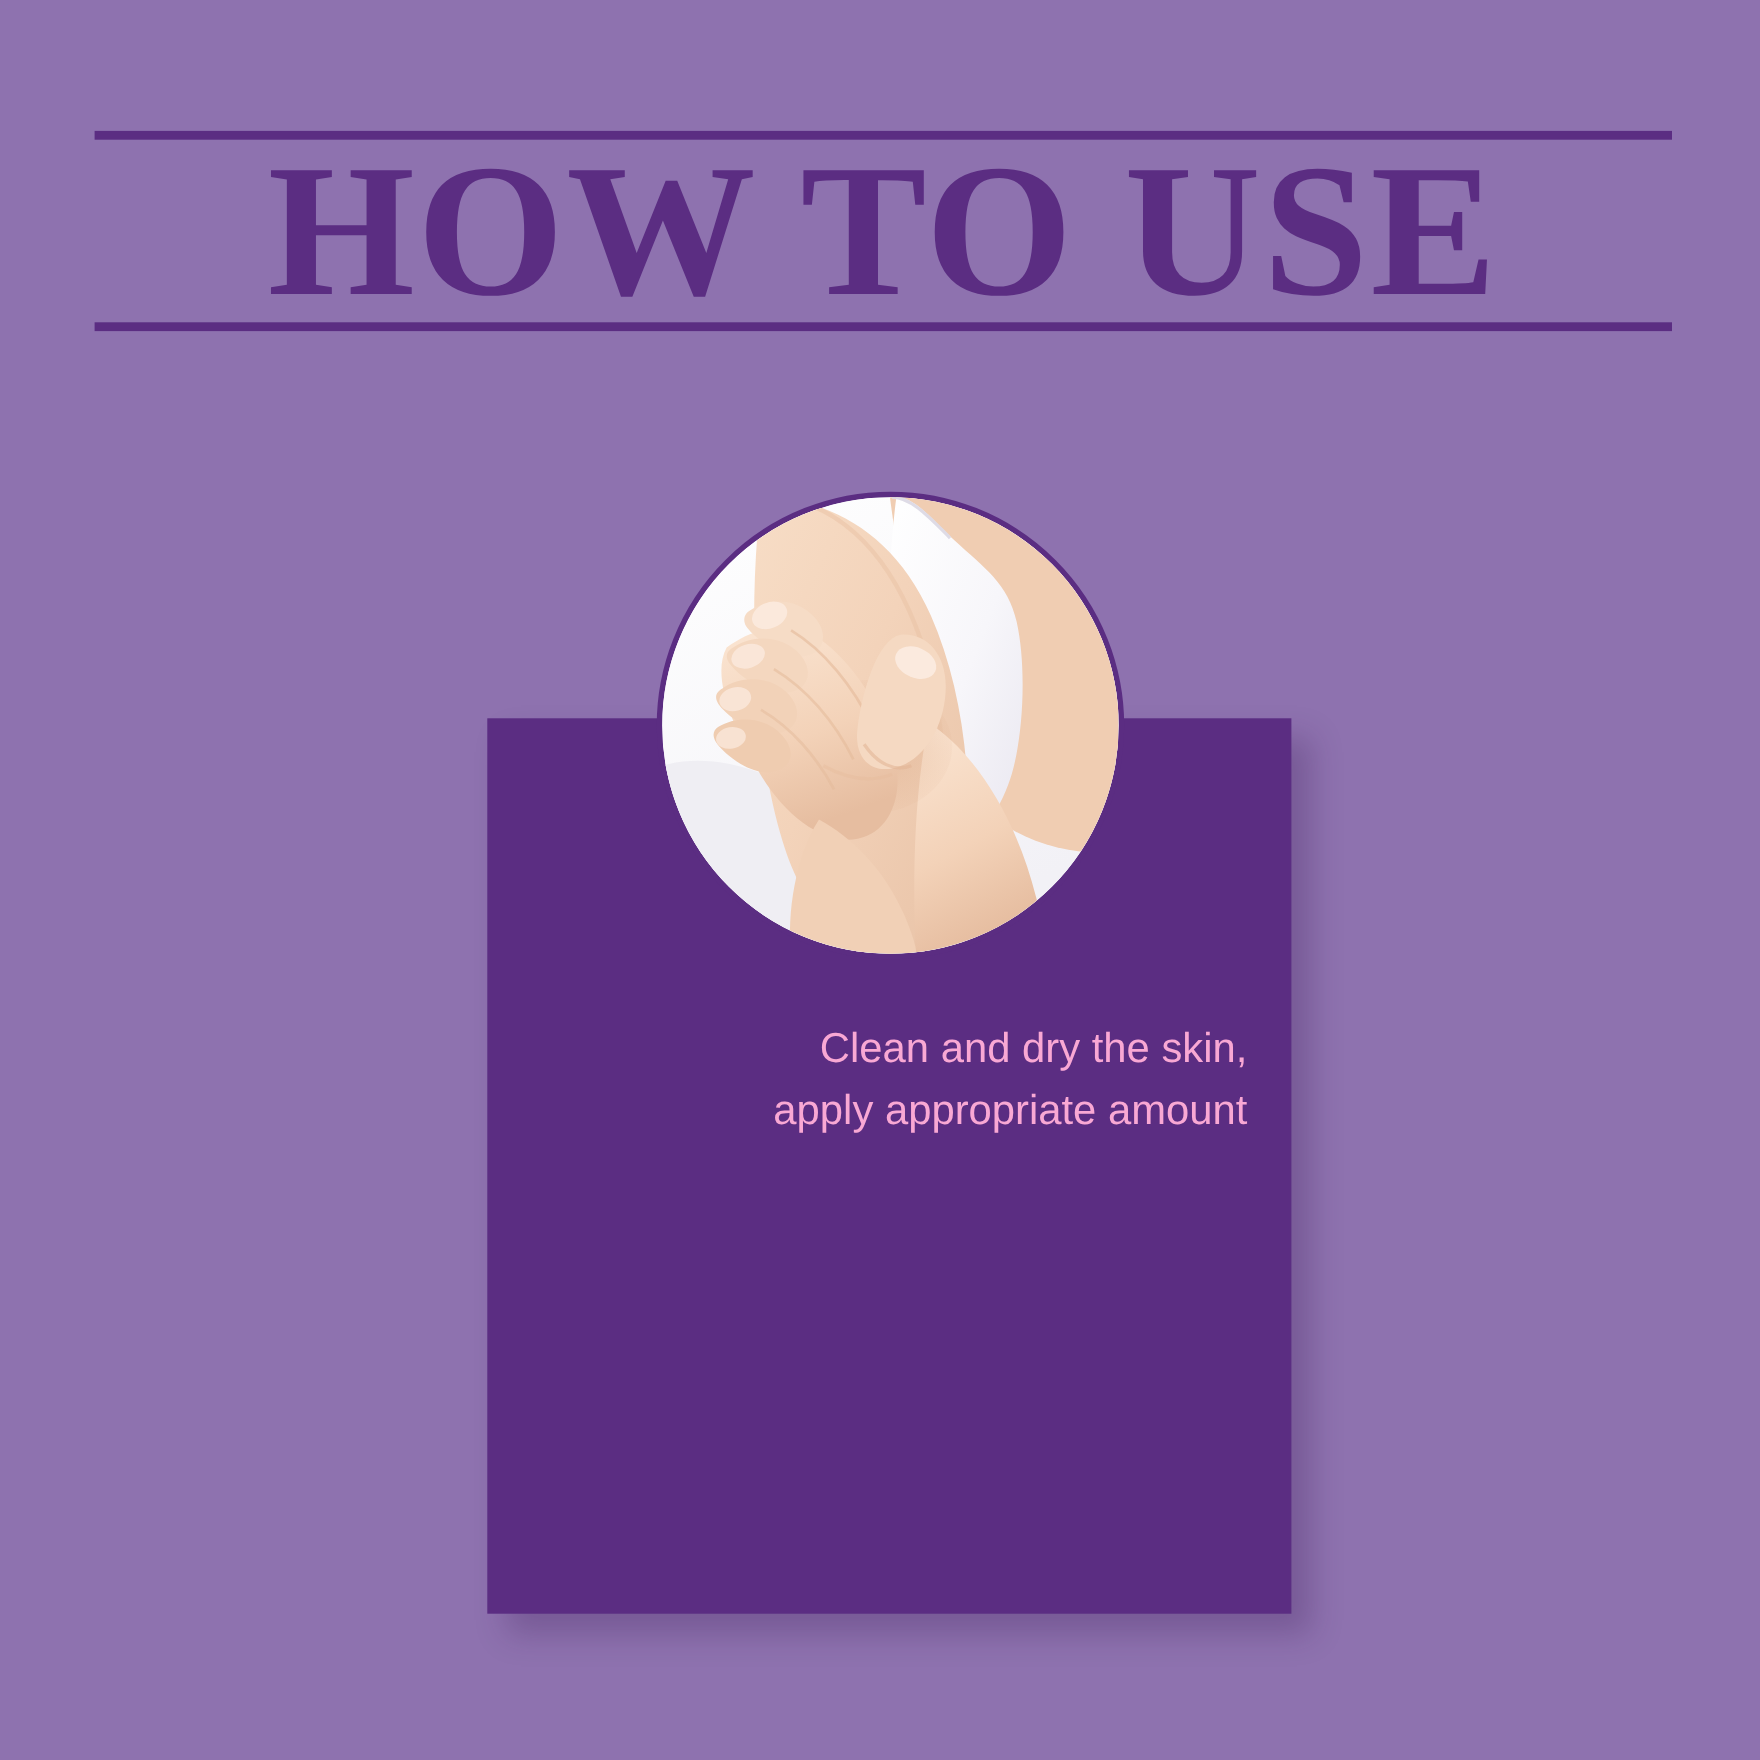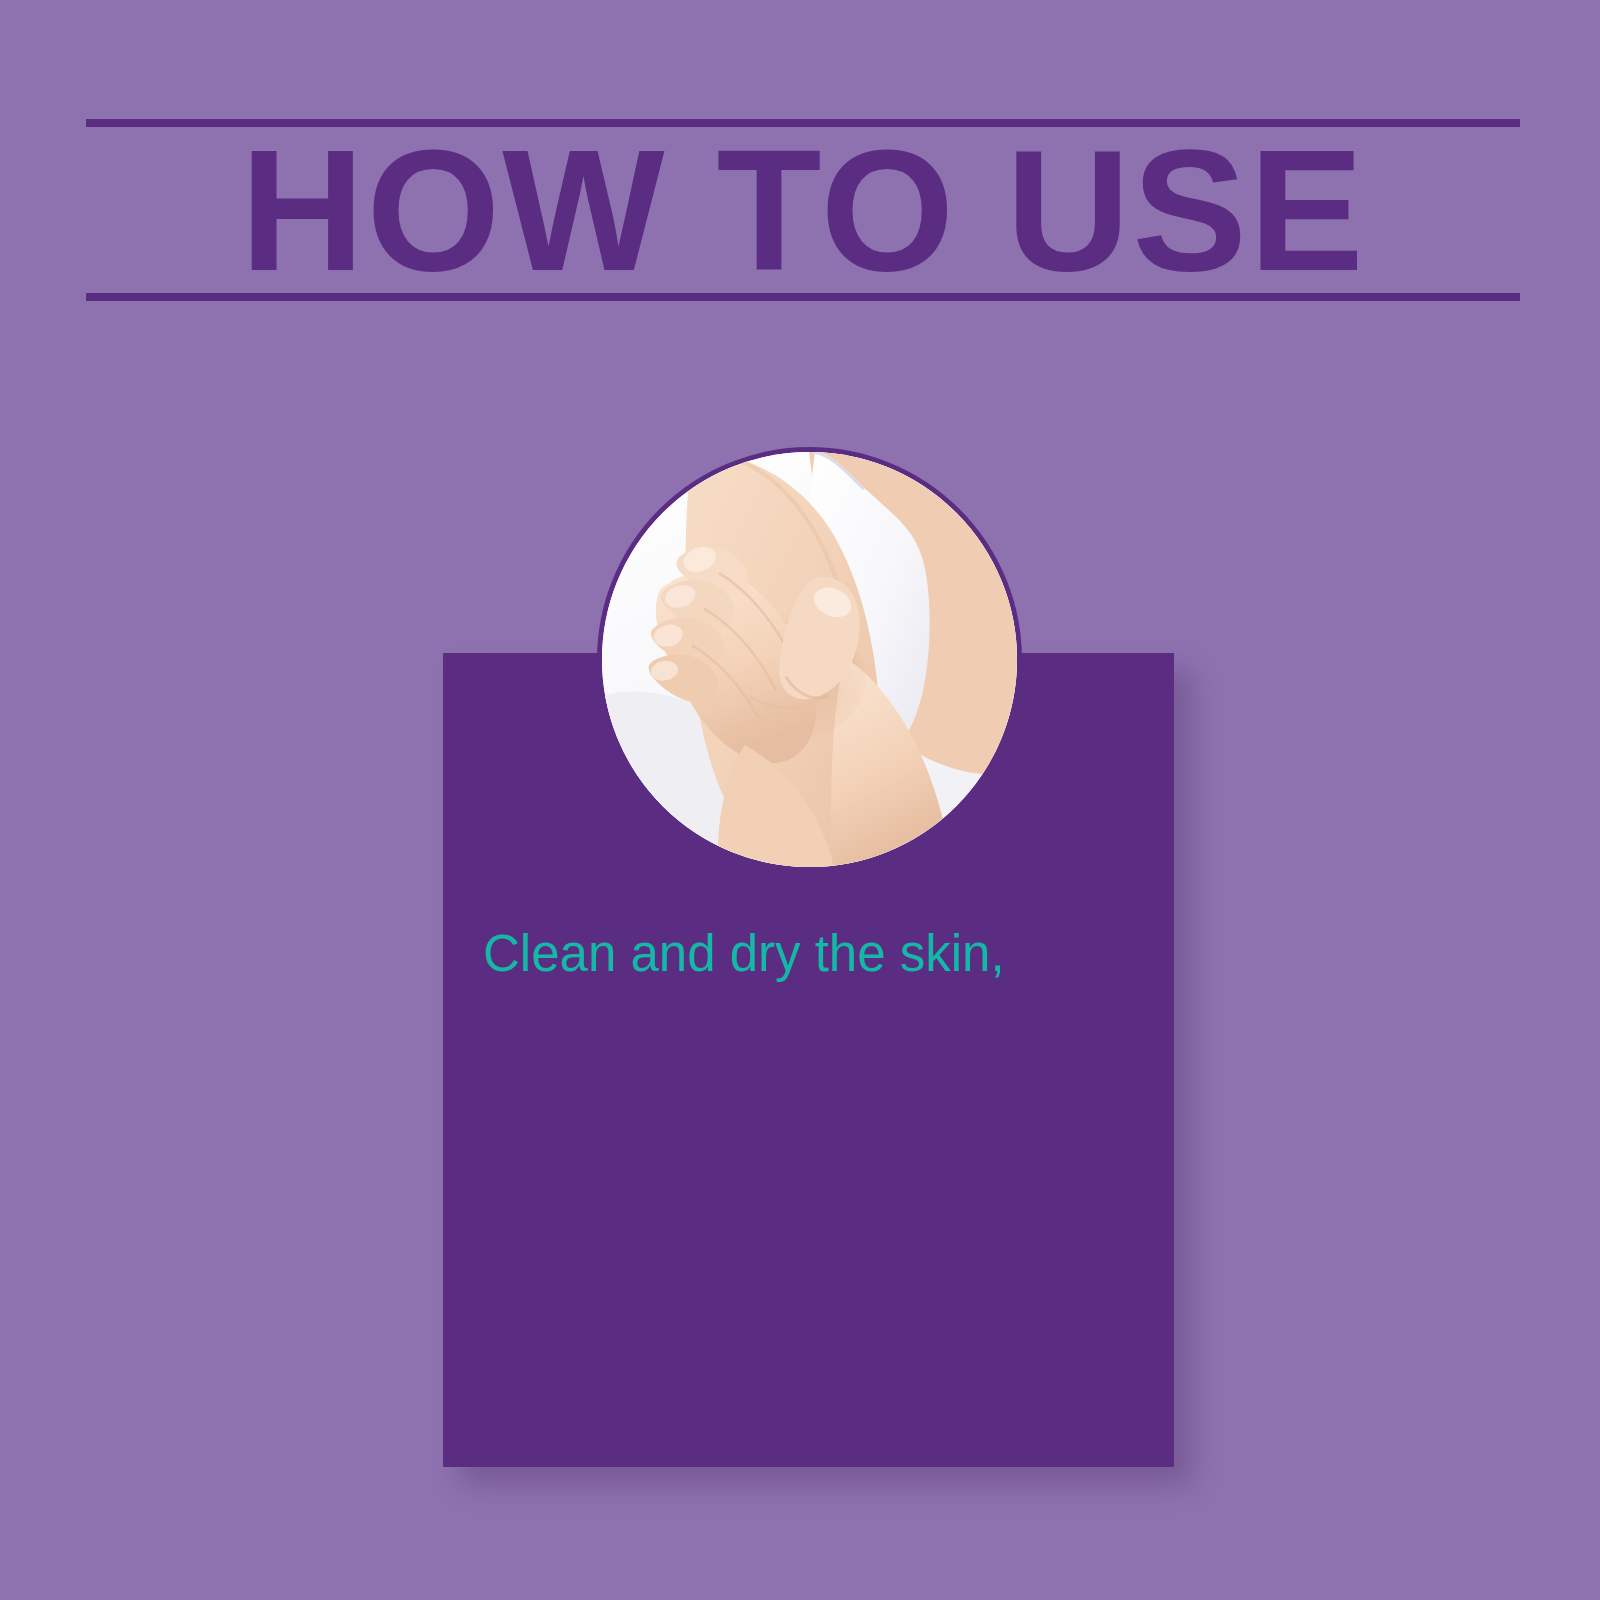--- a/index.html
+++ b/index.html
@@ -42,21 +42,21 @@
 
   #page-title {
     position: absolute;
     left: 0;
     top: 0;
     width: 100%;
     height: 182px;
     line-height: 182px;
     text-align: center;
     color: #5b2d82;
-    font-family: Liberation Sans, sans-serif;
+    font-family: Liberation Serif, serif;
     font-weight: bold;
     font-size: 172px;
     letter-spacing: 2px;
     white-space: nowrap;
     transform: scaleX(1.0);
   }
 
   
   #info-card {
     position: absolute;
@@ -66,25 +66,25 @@
     height: 814px;
     background: #5b2d82;
     box-shadow: 18px 18px 26px rgba(60, 30, 85, 0.28);
   }
 
   #card-text {
     position: absolute;
     left: 40px;
     top: 272px;
     width: 651px;
-    text-align: left;
-    color: #14b8a6;
+    text-align: right;
+    color: #f9a8d4;
     font-family: "Liberation Sans", sans-serif;
     font-weight: normal;
-    font-size: 51px;
+    font-size: 38px;
     line-height: 57px;
     letter-spacing: 0px;
   }
   #card-text .tline { display: block; }
 
   
   #photo-circle {
     position: absolute;
     left: 597px;
     top: 447px;
@@ -105,20 +105,21 @@
 
   <div id="header-block">
     <div class="rule top"></div>
     <div id="page-title">HOW TO USE</div>
     <div class="rule bottom"></div>
   </div>
 
   <div id="info-card">
     <div id="card-text">
       <span class="tline">Clean and dry the skin,</span>
+      <span class="tline">apply appropriate amount</span>
     </div>
   </div>
 
   <div id="photo-circle">
     <svg viewBox="0 0 425 425" preserveAspectRatio="xMidYMid slice">
       <defs>
         <linearGradient id="skinG" x1="0" y1="0" x2="1" y2="1">
           <stop offset="0%" stop-color="#f7ddc6"></stop>
           <stop offset="45%" stop-color="#f3d3ba"></stop>
           <stop offset="100%" stop-color="#e8c2a6"></stop>

